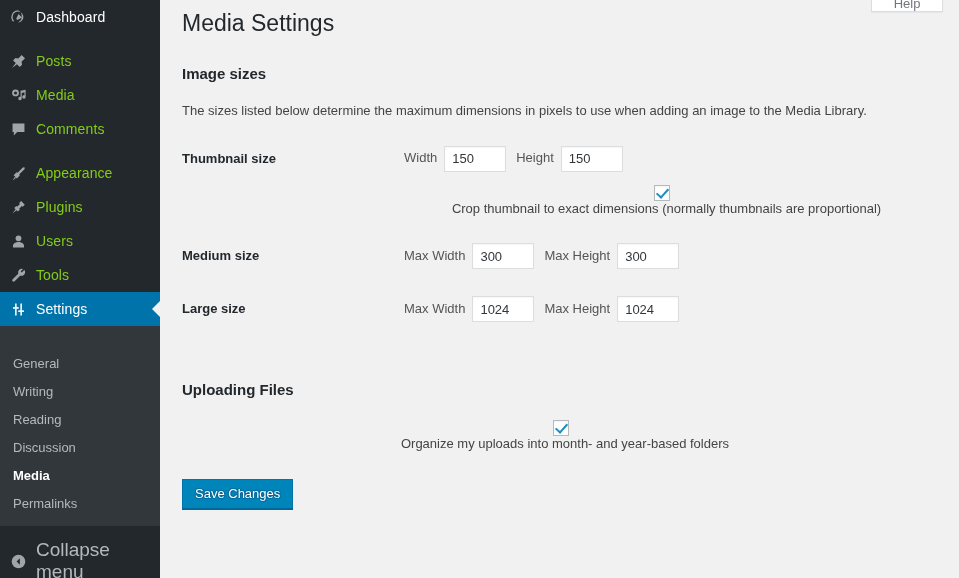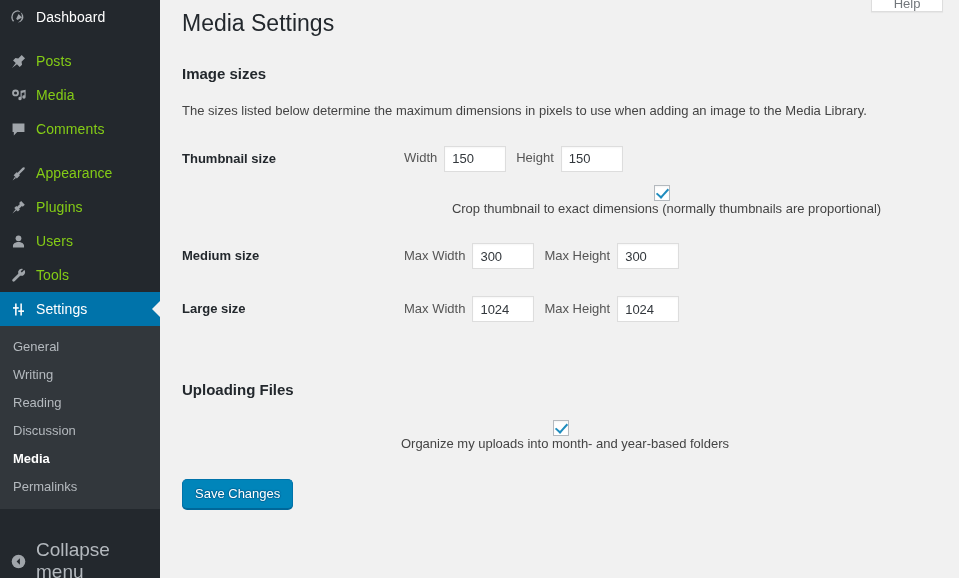--- a/index.html
+++ b/index.html
@@ -76,21 +76,21 @@
     right: 0;
     top: 50%;
     margin-top: -8px;
     border-style: solid;
     border-width: 8px 8px 8px 0;
     border-color: transparent #f1f1f1 transparent transparent;
   }
 
   .submenu {
     background: #32373c;
-    padding: 7px 0 8px 0;
+    padding: 24px 0 8px 0;
   }
   .submenu-item {
     display: block;
     padding: 5px 0 5px 13px;
     font-size: 13px;
     color: #b4b9be;
     line-height: 18px;
     cursor: pointer;
   }
   .submenu-item.current {
@@ -264,21 +264,21 @@
     border: 1px solid #0073aa;
     border-bottom-color: #006799;
     box-shadow: 0 1px 0 #006799;
     color: #fff;
     text-shadow: 0 -1px 1px #006799, 1px 0 1px #006799, 0 1px 1px #006799, -1px 0 1px #006799;
     font-size: 13px;
     font-family: "Liberation Sans", sans-serif;
     height: 30px;
     line-height: 28px;
     padding: 0 12px 1px;
-    border-radius: 5px;
+    border-radius: 0;
     cursor: pointer;
   }
 
   .icon-svg { display: block; }
 </style>
 </head>
 <body>
 
 <div class="screen">
 

